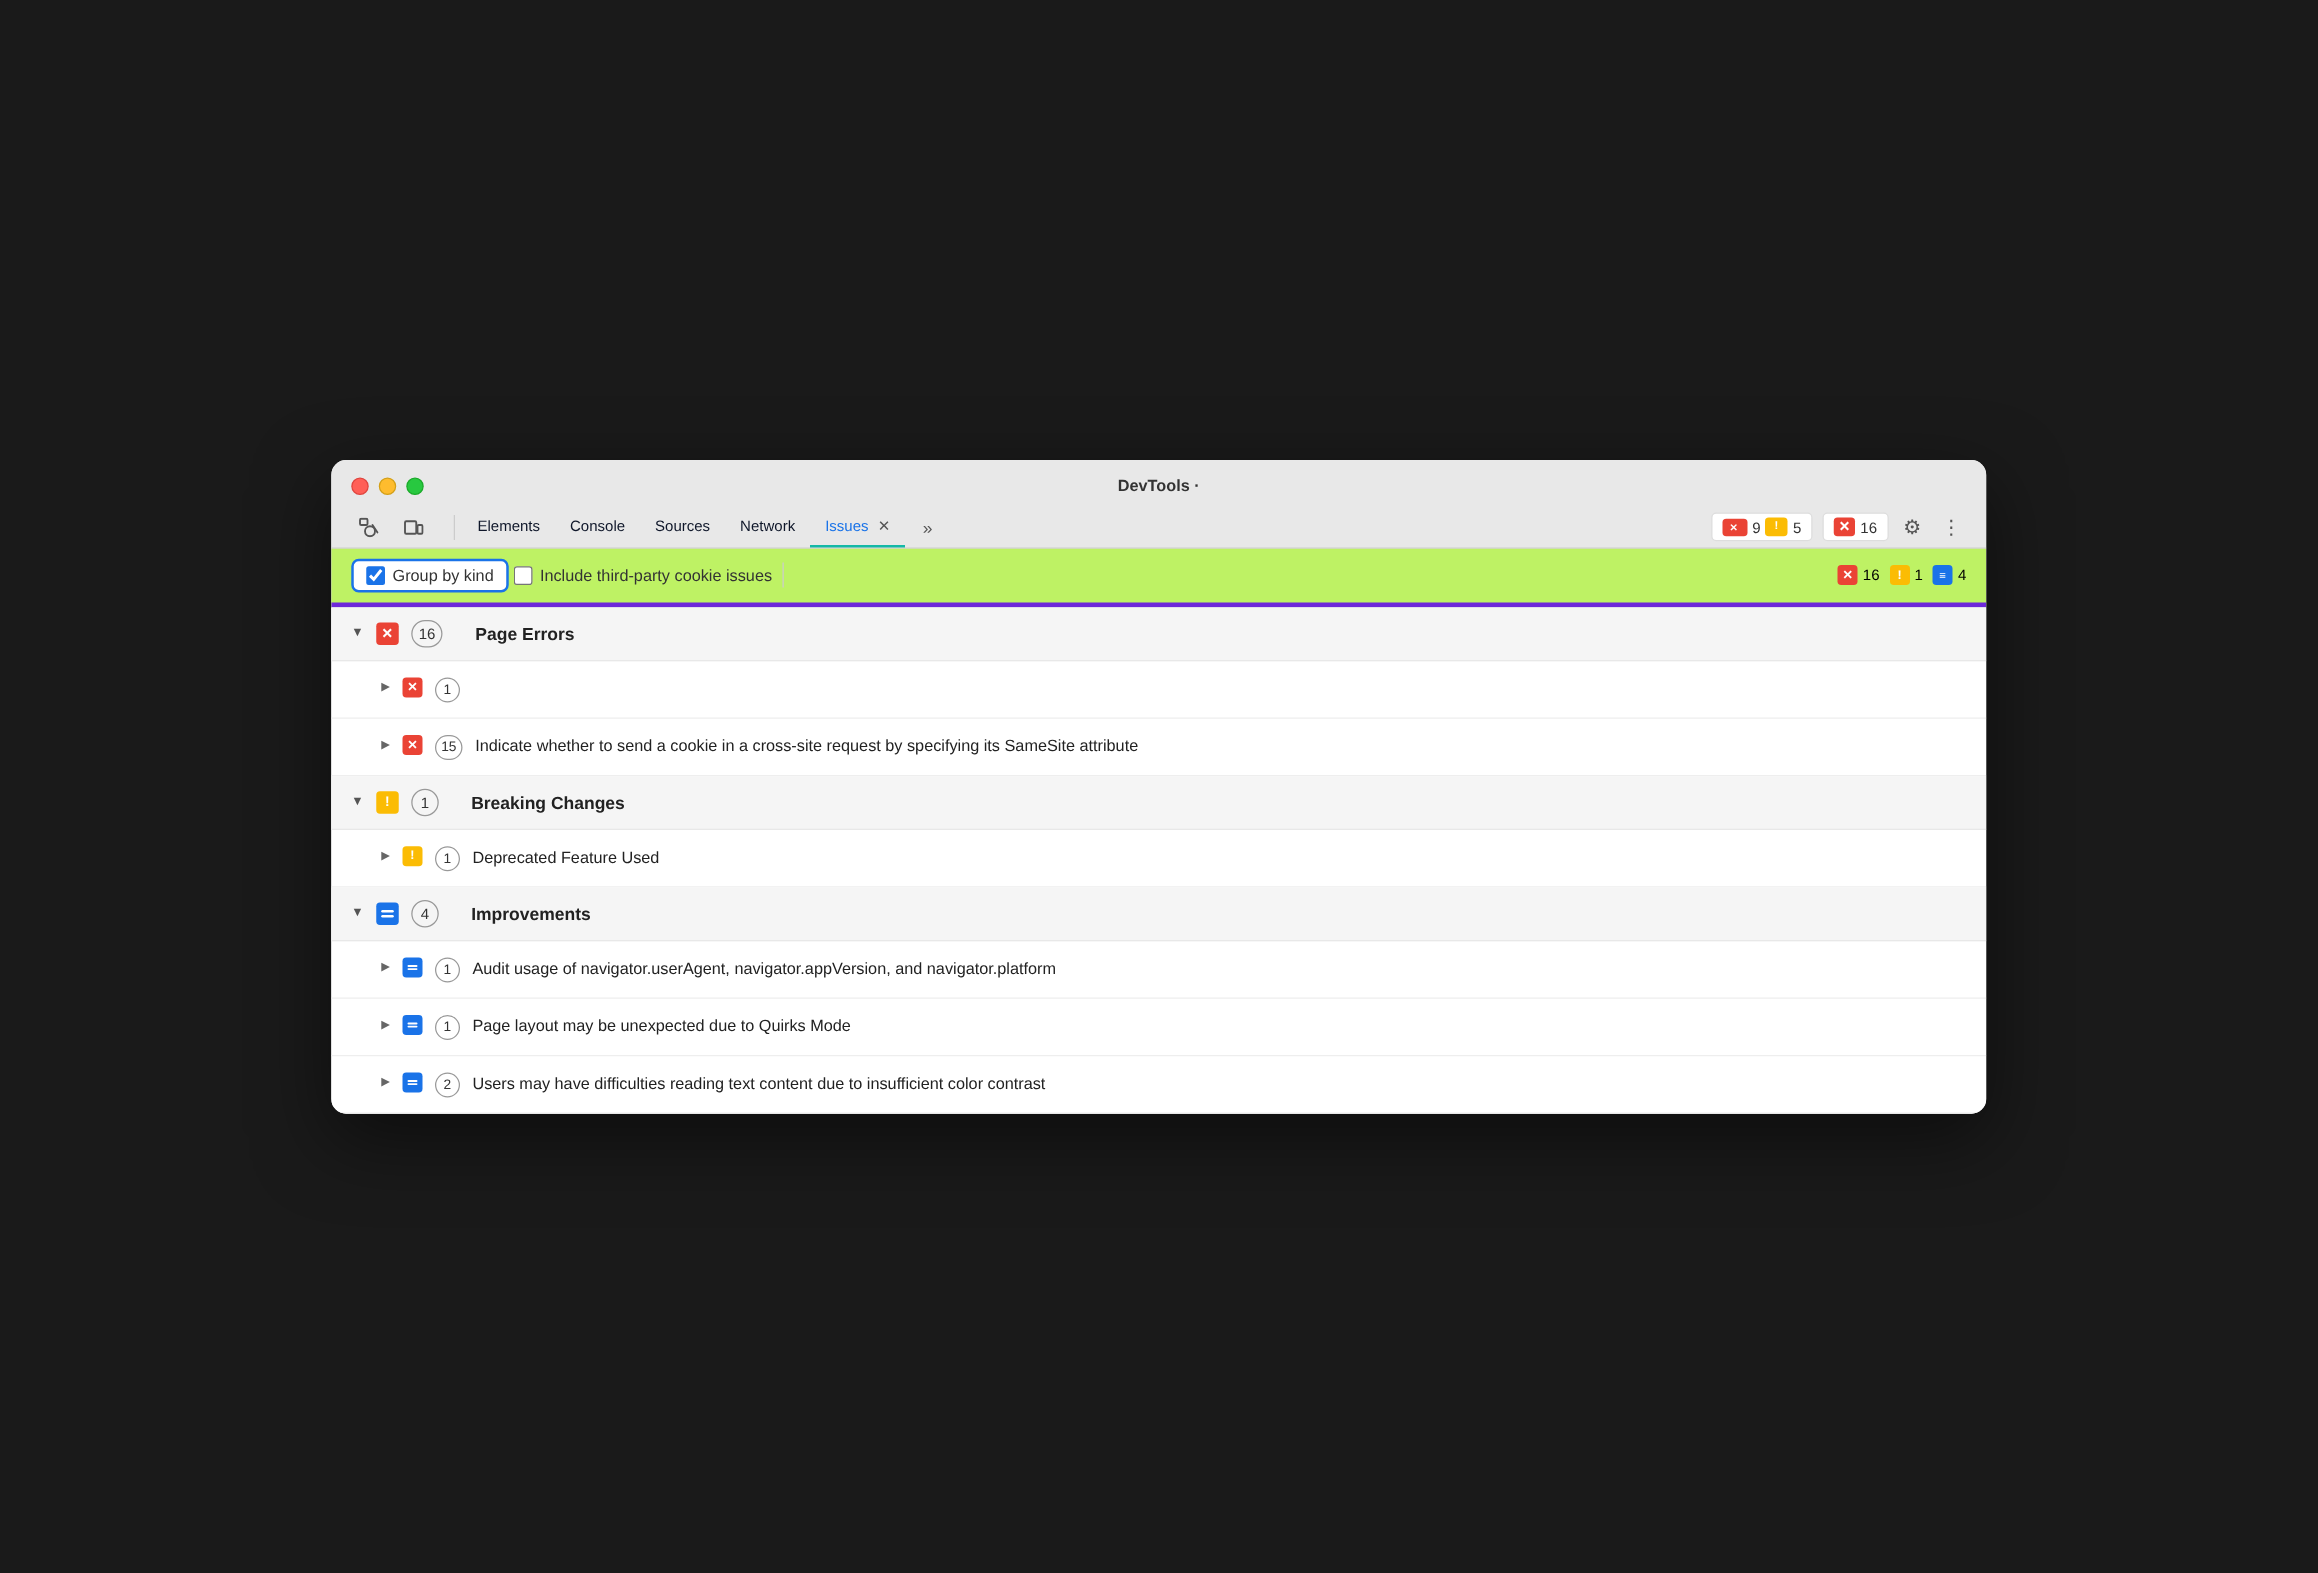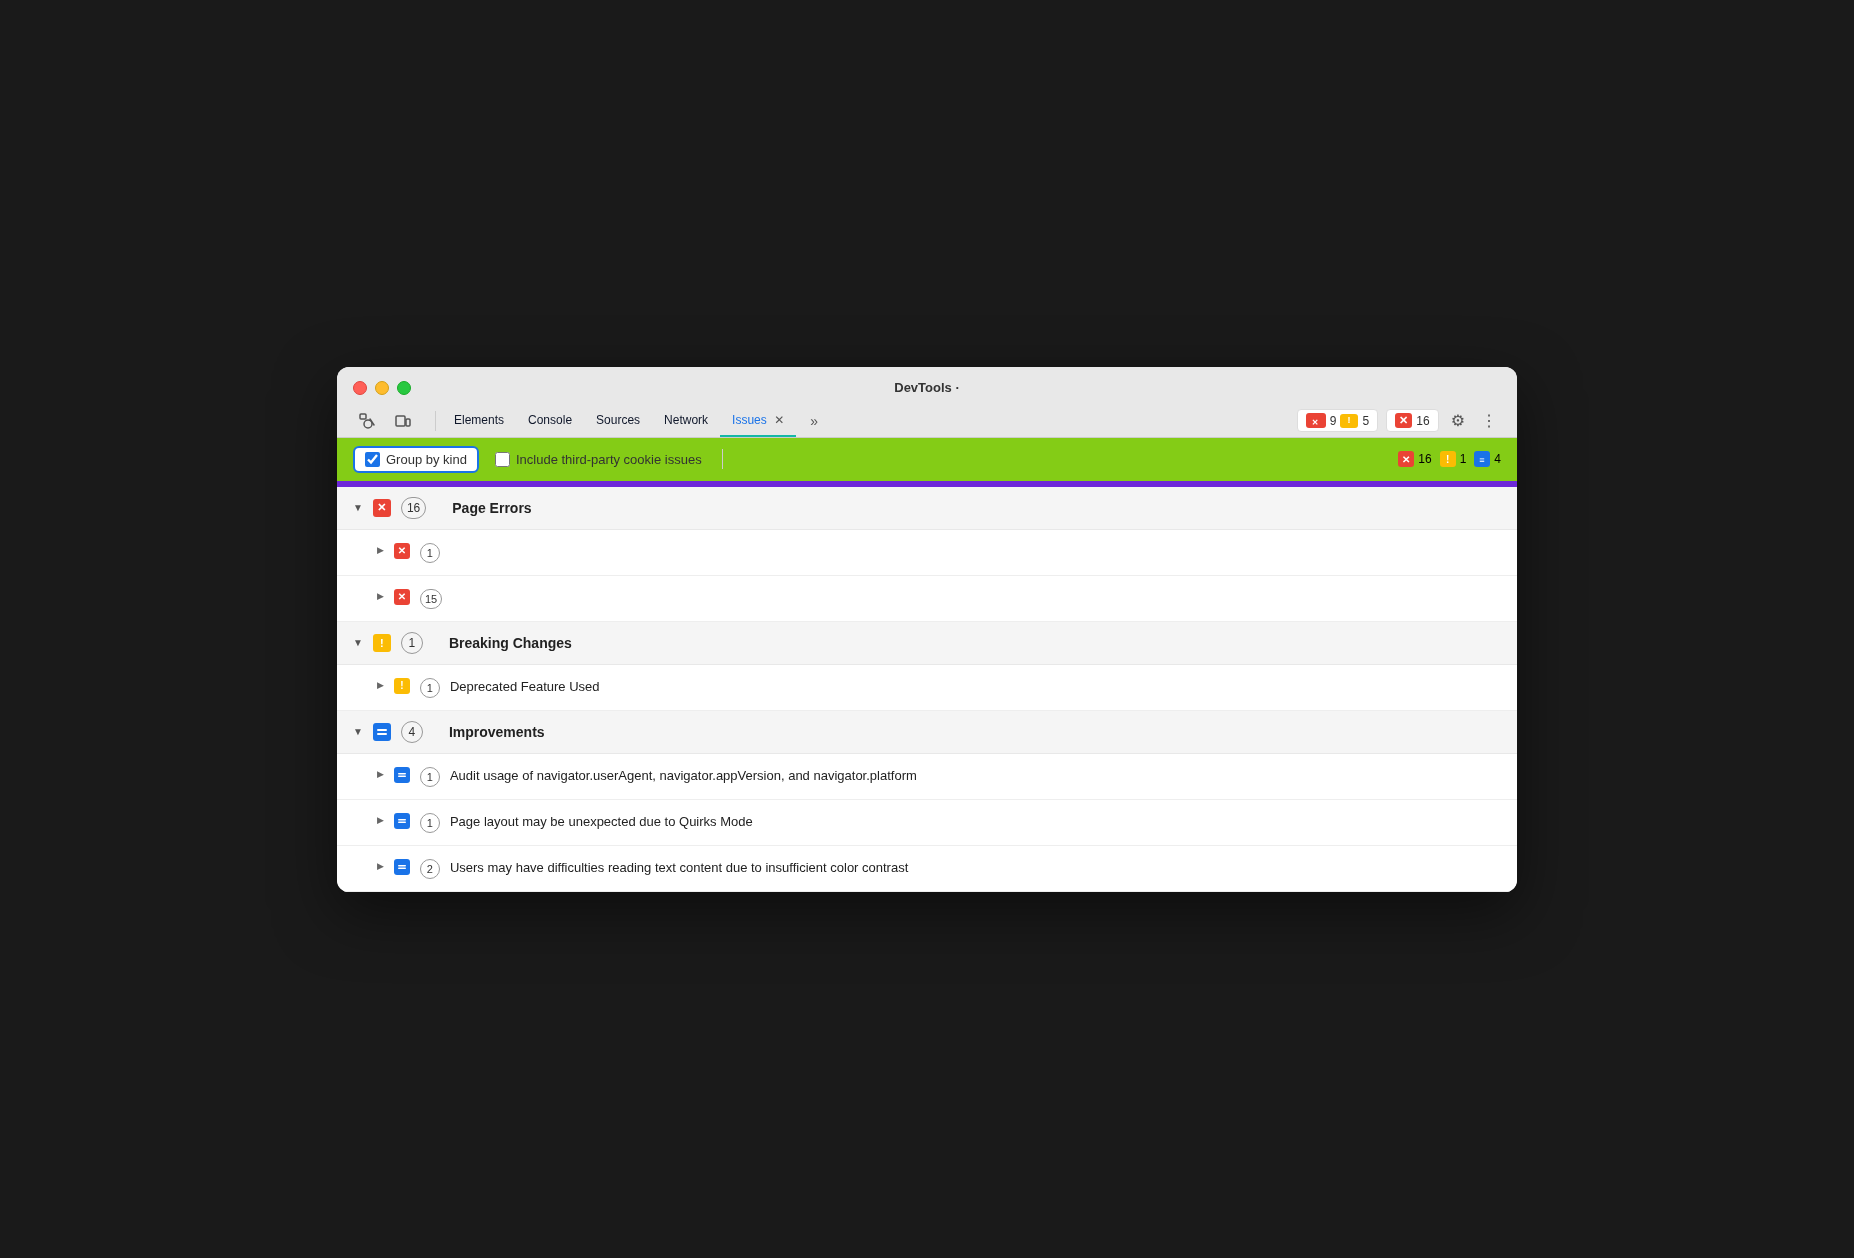--- a/index.html
+++ b/index.html
@@ -5,21 +5,21 @@
     * { box-sizing: border-box; margin: 0; padding: 0; }
     body {
       background: #1a1a1a;
       display: flex;
       justify-content: center;
       align-items: center;
       min-height: 100vh;
       font-family: -apple-system, BlinkMacSystemFont, 'Helvetica Neue', sans-serif;
     }
     .window {
-      width: 1180px;
+      width: 1324px;
       background: #f2f2f2;
       border-radius: 12px;
       box-shadow: 0 20px 60px rgba(0,0,0,0.5);
       overflow: hidden;
     }
     .titlebar {
       background: #e8e8e8;
       padding: 14px 16px 0 16px;
       border-bottom: 1px solid #ccc;
     }
@@ -123,26 +123,26 @@
     .gear-icon, .more-icon {
       color: #555;
       font-size: 16px;
       cursor: pointer;
       padding: 4px;
       border-radius: 4px;
     }
 
     
     .filter-bar {
-      background: #84cc16;
-      border-bottom: 6px solid #6d28d9;
+      background: #bef264;
+      border-bottom: 4px solid #6d28d9;
       padding: 8px 16px;
       display: flex;
       align-items: center;
-      gap: 16px;
+      gap: 4px;
     }
     .filter-item {
       display: flex;
       align-items: center;
       gap: 6px;
       font-size: 13px;
       color: #333;
     }
     .filter-item.highlighted {
       border: 2px solid #1a73e8;
@@ -476,20 +476,21 @@
     <div class="issue-row">
       <span class="issue-chevron">▶</span>
       <div class="issue-icon-error">✕</div>
       <span class="issue-count">1</span>
     </div>
 
     <div class="issue-row">
       <span class="issue-chevron">▶</span>
       <div class="issue-icon-error">✕</div>
       <span class="issue-count">15</span>
+      <span class="issue-text">Indicate whether to send a cookie in a cross-site request by specifying its SameSite attribute</span>
     </div>
 
     <div class="category-header">
       <span class="chevron down">▼</span>
       <div class="cat-icon-warn">!</div>
       <span class="count-badge">1</span>
       <span class="category-title">Breaking Changes</span>
     </div>
 
     <div class="issue-row">

